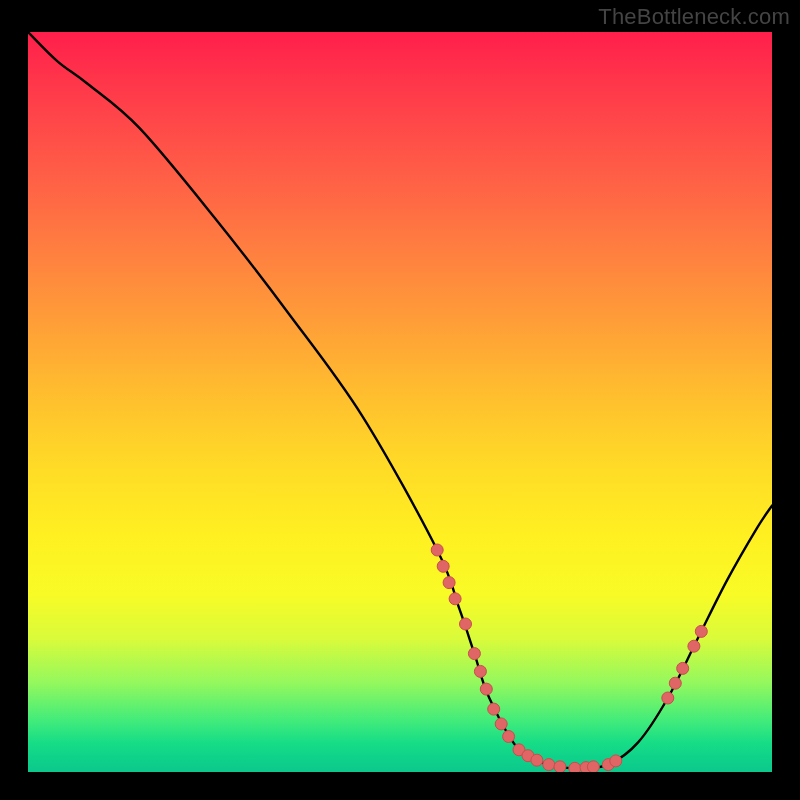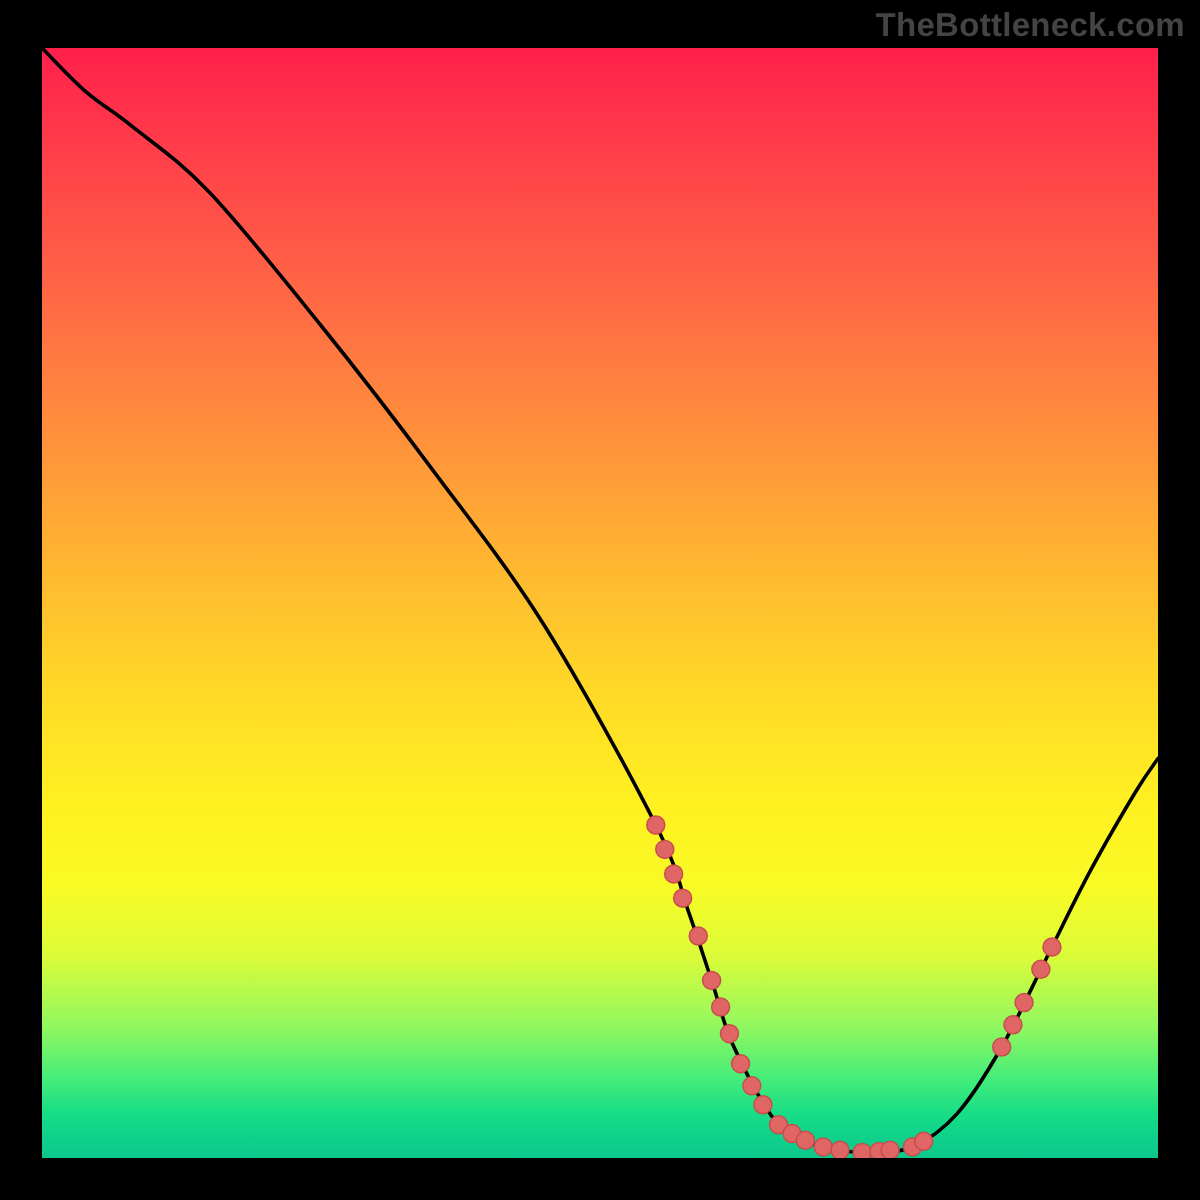--- a/index.html
+++ b/index.html
@@ -16,21 +16,21 @@
     width: 800px;
     height: 800px;
     background: #000;
   }
   .watermark {
     position: absolute;
     top: 4px;
     right: 10px;
     color: #444;
     font-size: 22px;
-    font-weight: 700;
+    font-weight: 400;
     letter-spacing: 0.2px;
     user-select: none;
   }
   .plot-area {
     position: absolute;
     left: 28px;
     top: 32px;
     width: 744px;
     height: 740px;
     

